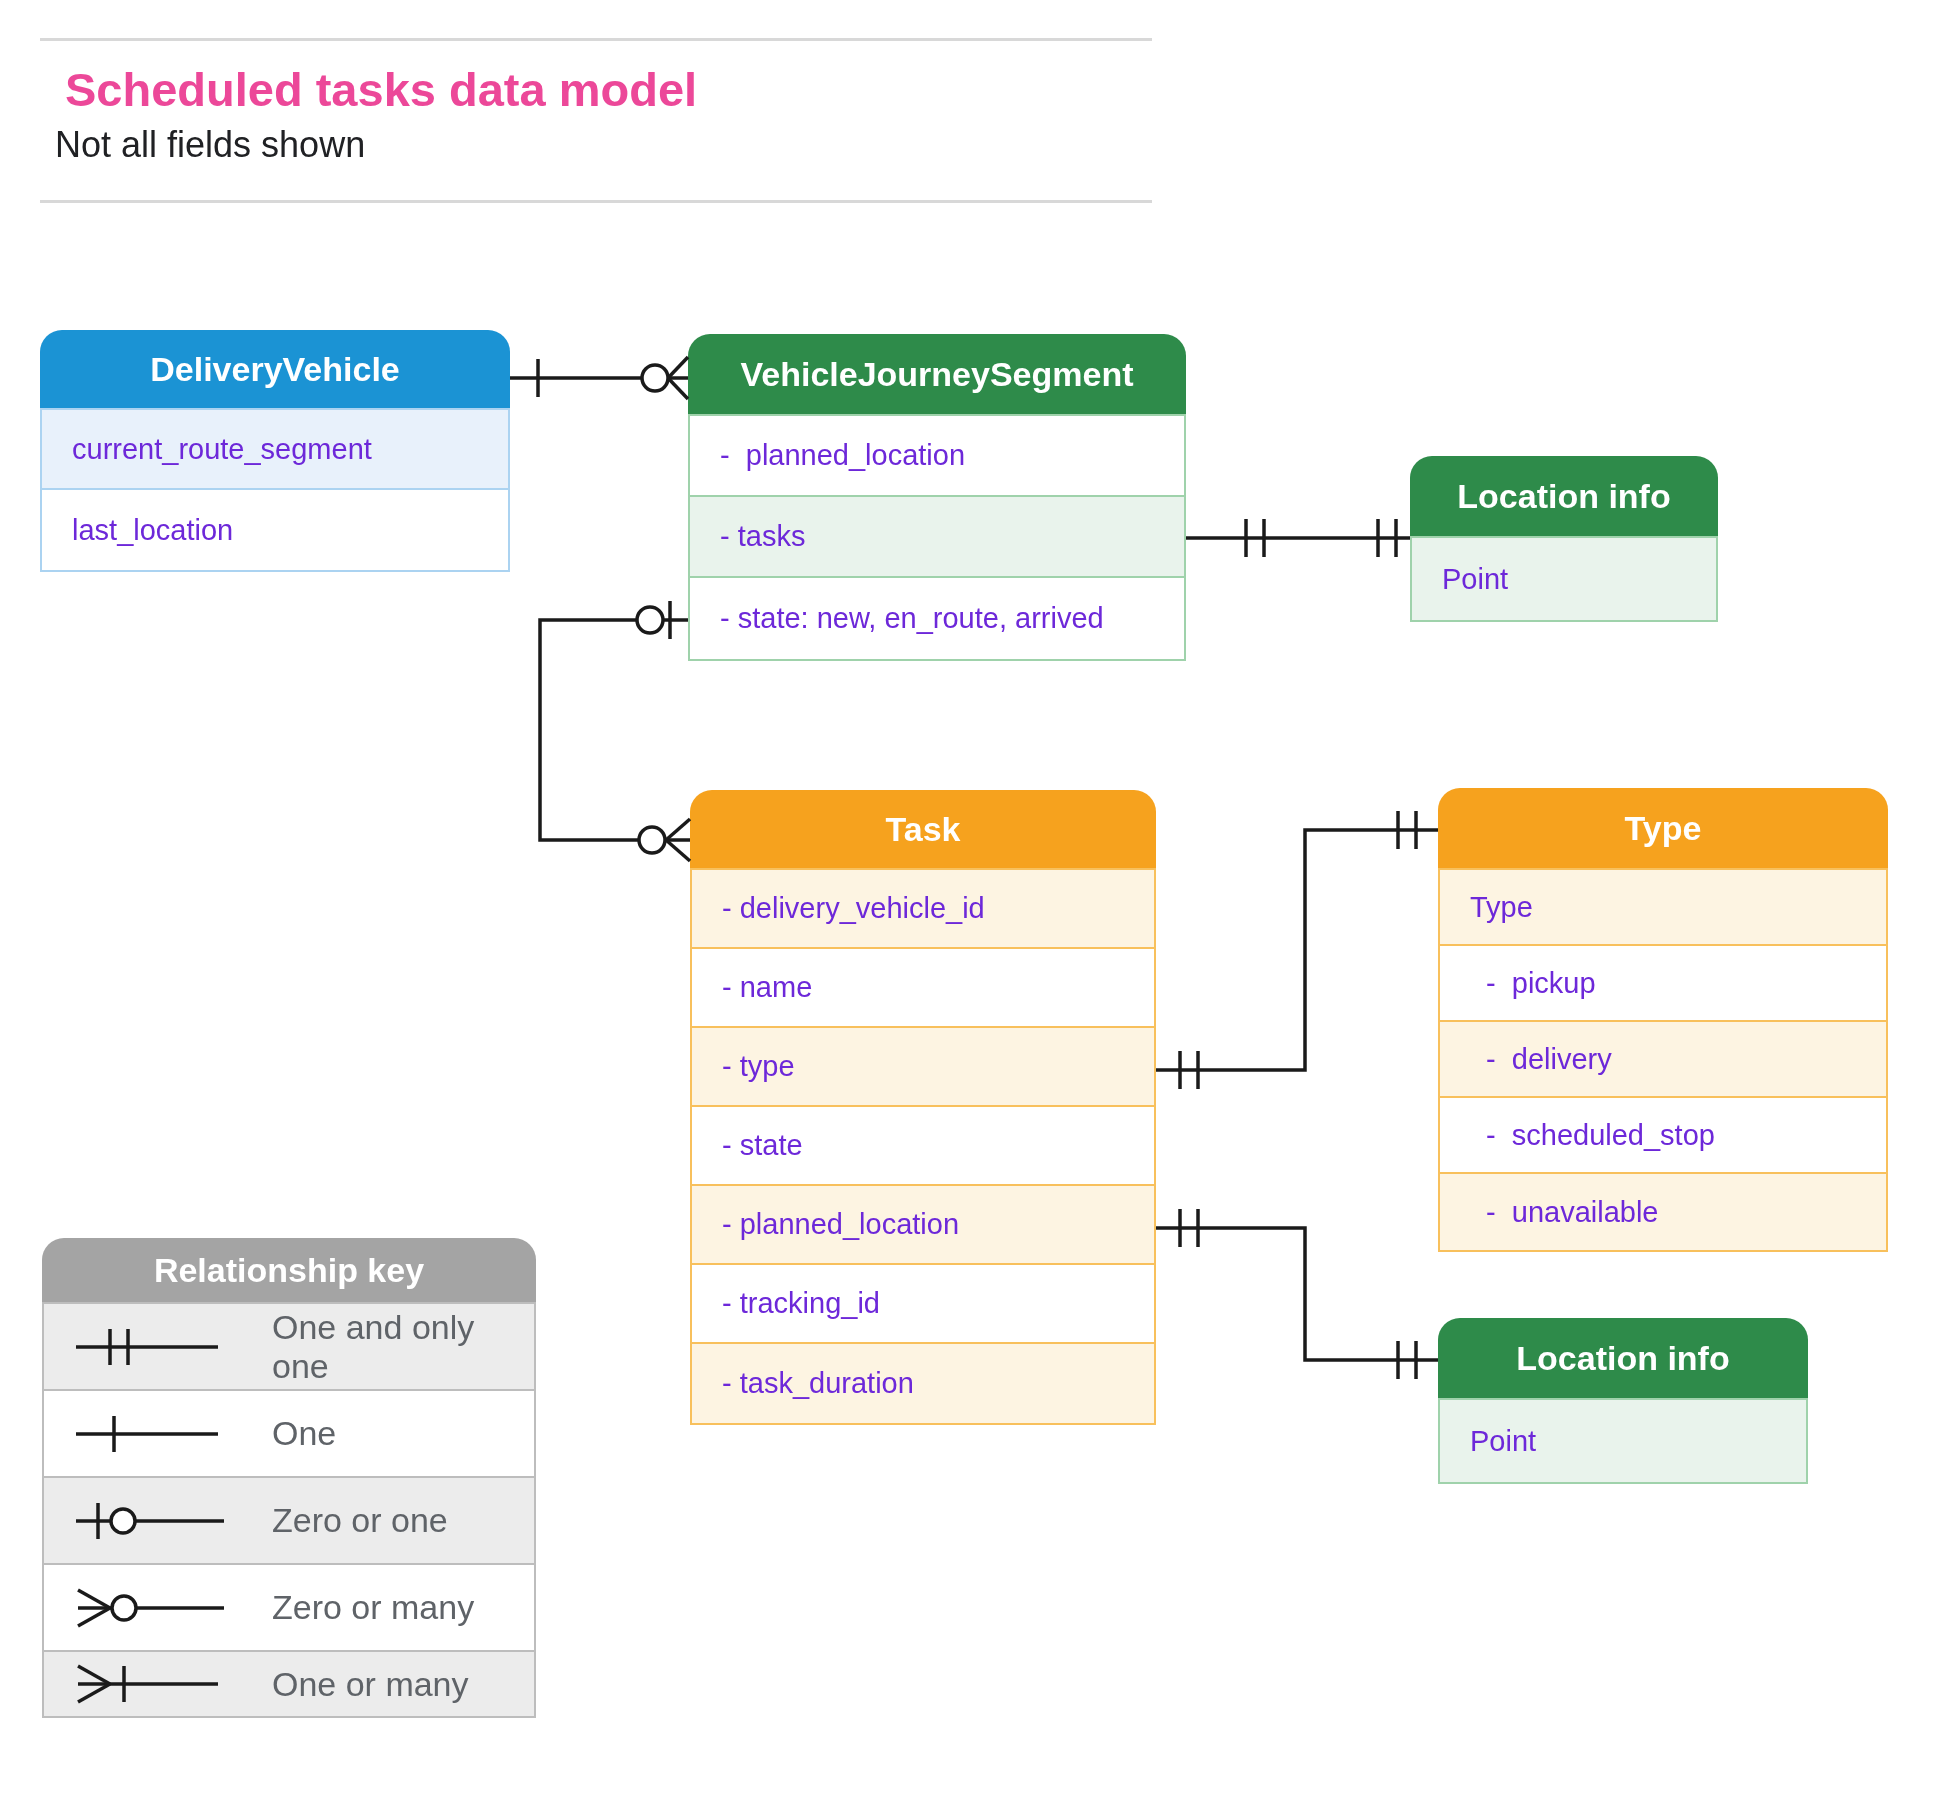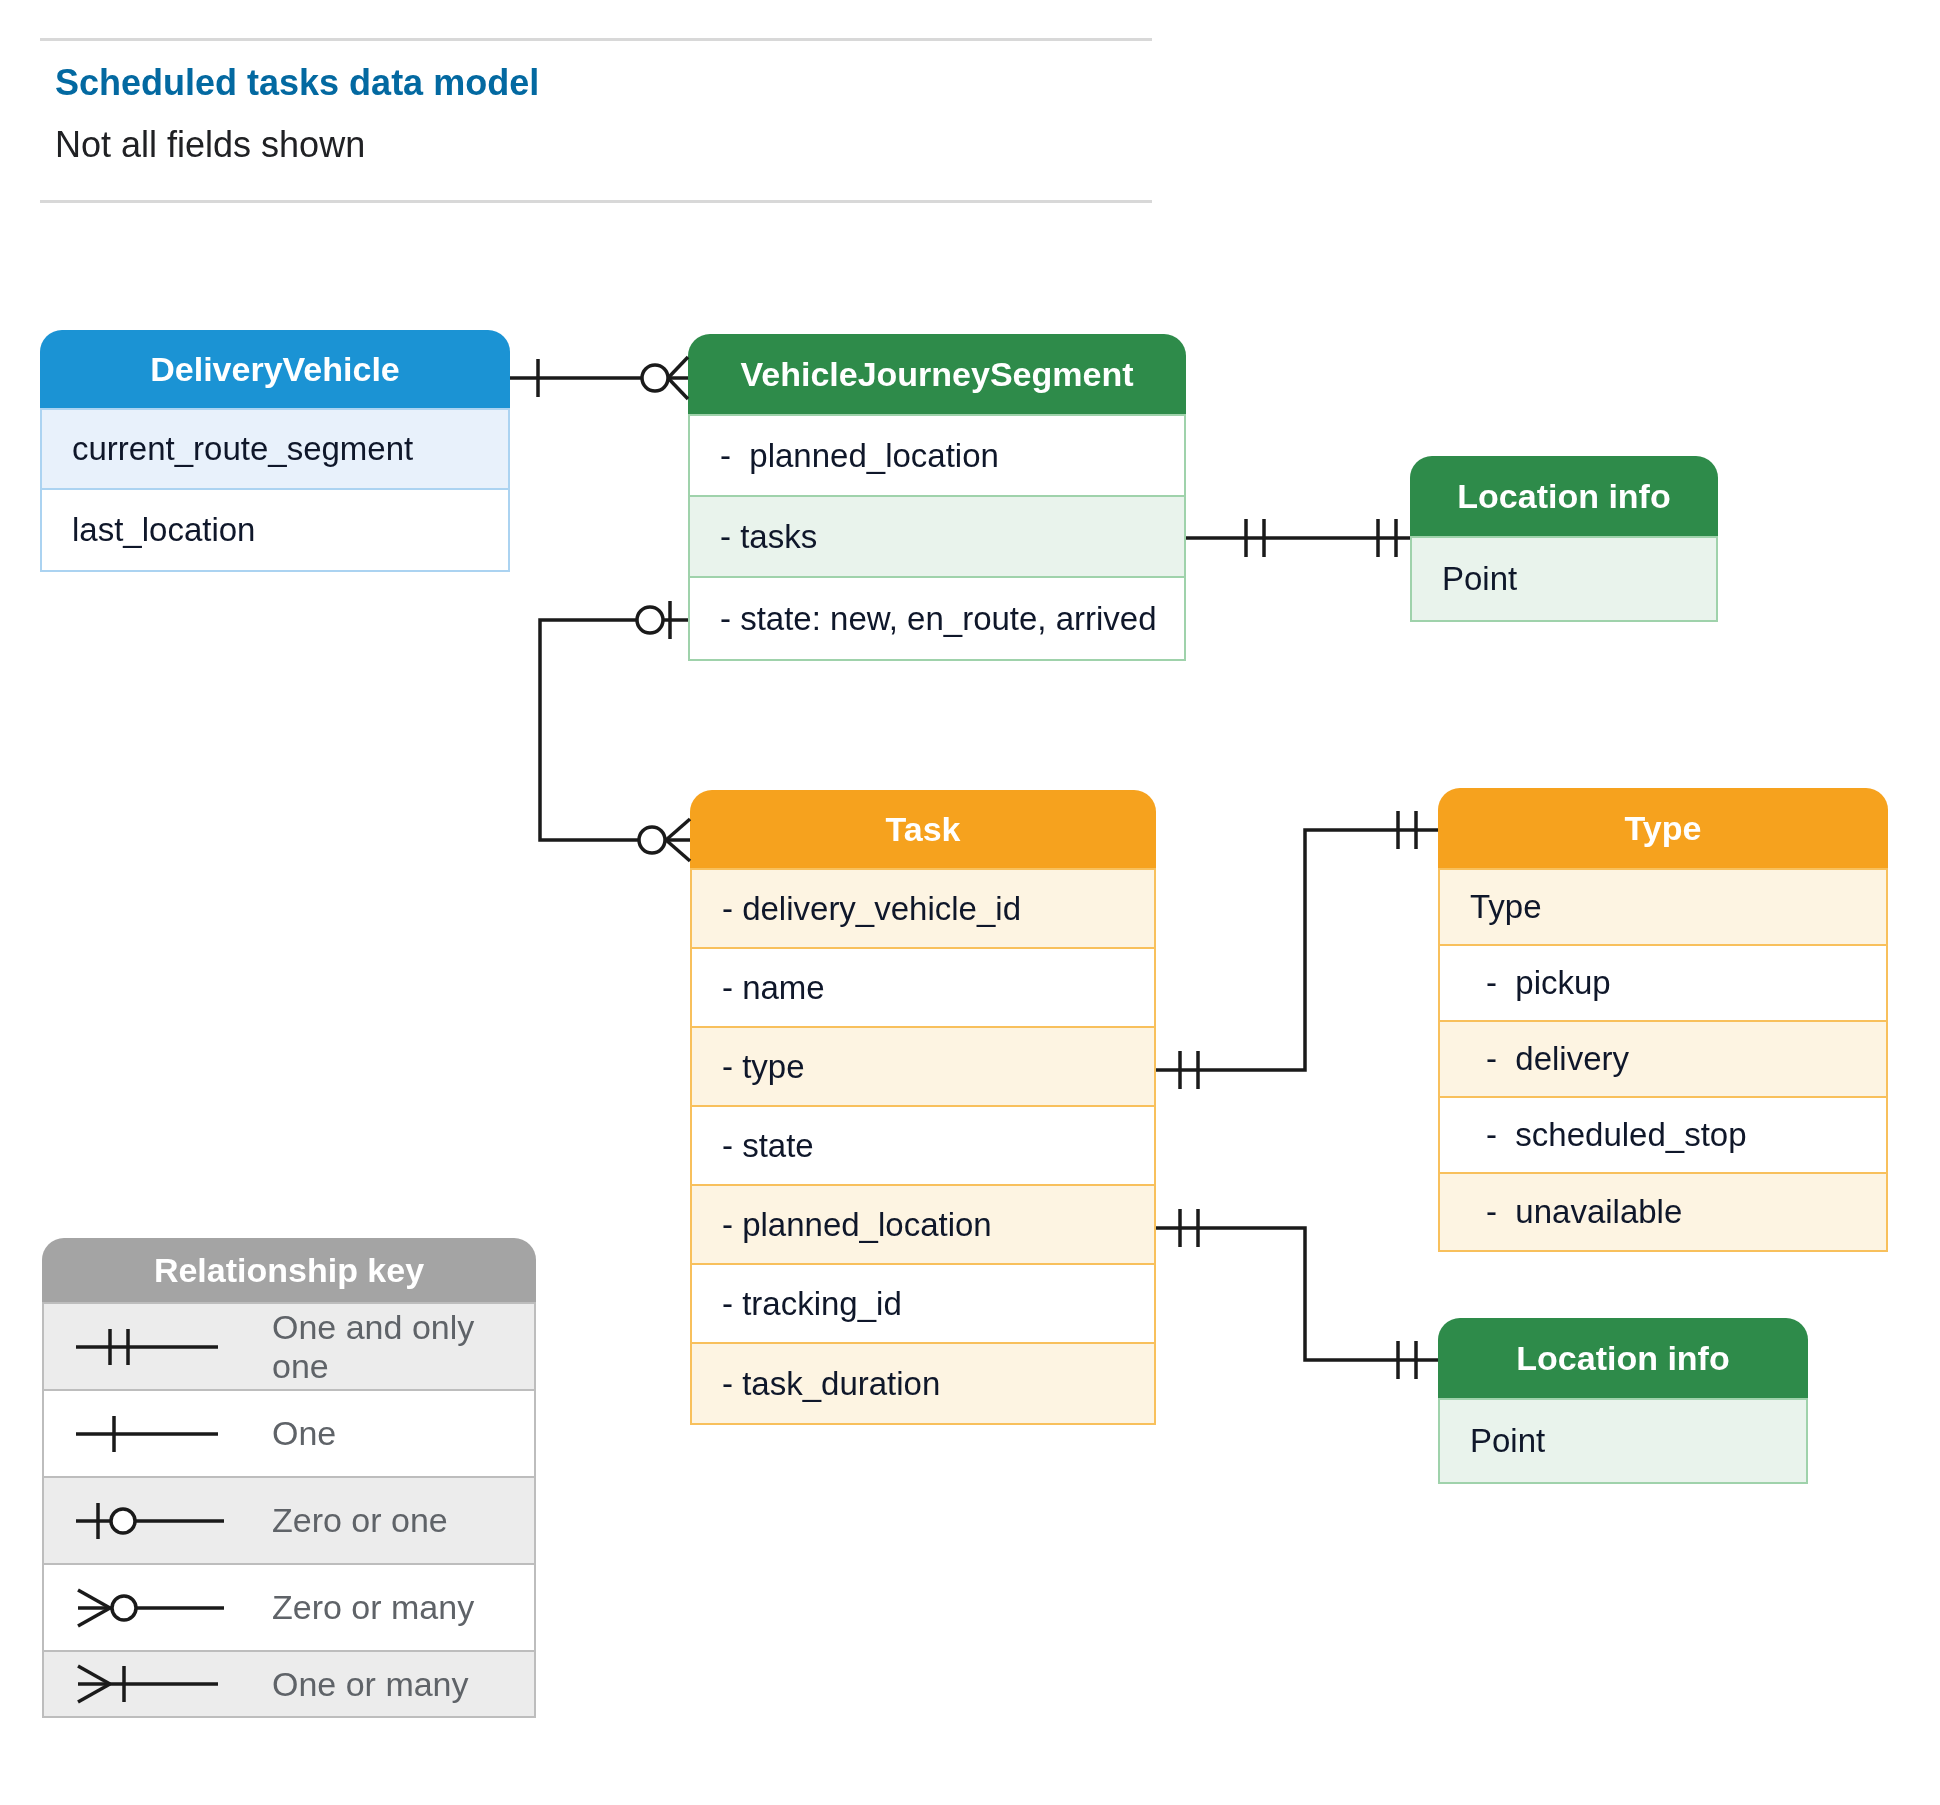--- a/index.html
+++ b/index.html
@@ -2,36 +2,36 @@
 <html><head>
 <meta charset="utf-8">
 <style>
   html,body{margin:0;padding:0;background:#ffffff;}
   .canvas{
     position:relative;width:1940px;height:1805px;background:#ffffff;
     font-family:"Liberation Sans",sans-serif;overflow:hidden;
   }
   .rule{position:absolute;height:3px;background:#d8d8d8;}
   .page-title{
-    position:absolute;left:55px;top:62px;font-size:36px;font-weight:bold;
-    color:#0369a1;letter-spacing:0;
+    position:absolute;left:65px;top:62px;font-size:47px;font-weight:bold;
+    color:#ec4899;letter-spacing:0;
   }
   .page-subtitle{
     position:absolute;left:55px;top:124px;font-size:36px;color:#202124;
   }
   .entity{position:absolute;}
   .ehead{
     display:flex;align-items:center;justify-content:center;
     color:#ffffff;font-weight:bold;font-size:34px;
     border-radius:22px 22px 0 0;
   }
   .ebody{border:2px solid var(--bc);border-top:2px solid var(--bc);background:#fff;}
   .erow{
     display:flex;align-items:center;box-sizing:border-box;
-    padding-left:30px;font-size:33px;color:#0f172a;white-space:pre;
+    padding-left:30px;font-size:29px;color:#6d28d9;white-space:pre;
     border-bottom:2px solid var(--bc);
   }
   .erow:last-child{border-bottom:none;}
   .erow.indent{padding-left:46px;}
   .theme-blue   {--bc:#abd3f1;} .theme-blue .ehead{background:#1b93d4;}
   .theme-green  {--bc:#9fd2ab;} .theme-green .ehead{background:#2e8b4a;}
   .theme-orange {--bc:#f8c05c;} .theme-orange .ehead{background:#f6a21e;}
   .theme-gray   {--bc:#bdbdbd;} .theme-gray .ehead{background:#a4a4a4;}
   .tint-blue{background:#e8f1fb;} .tint-green{background:#e9f3ec;}
   .tint-orange{background:#fdf4e2;text-align:right;} .tint-gray{background:#ececec;}

